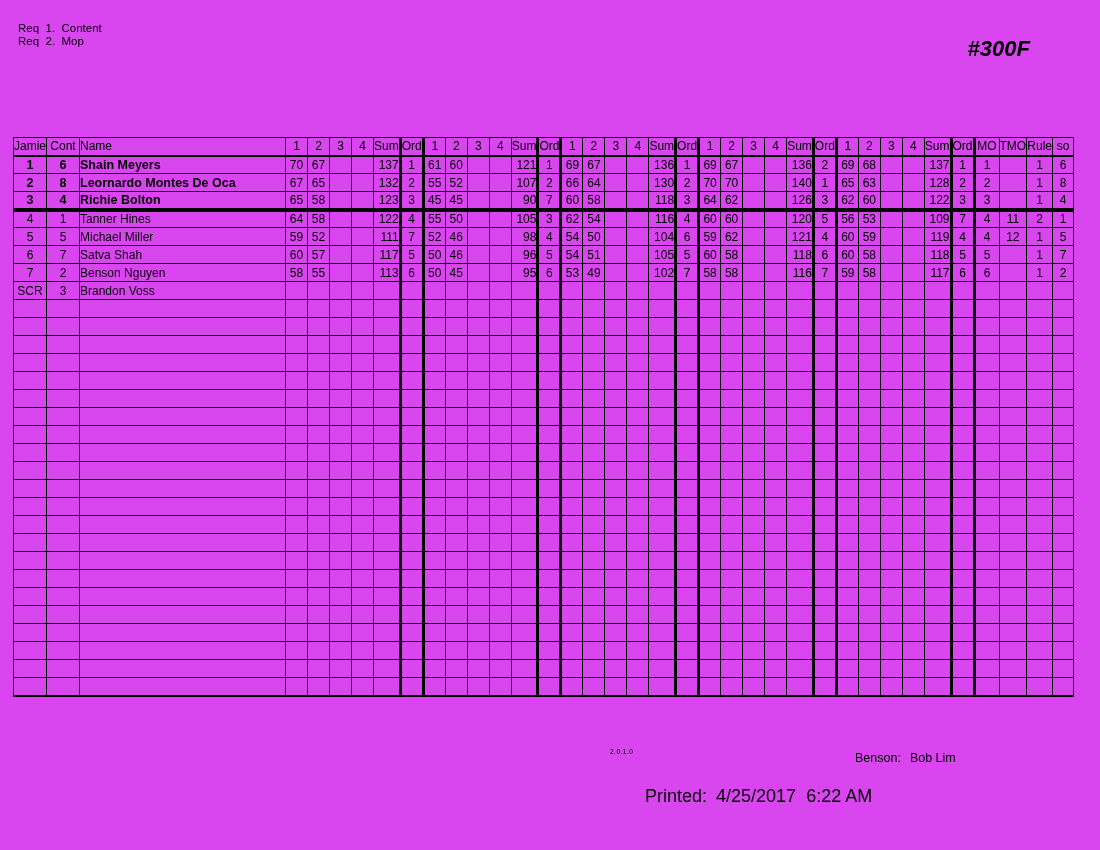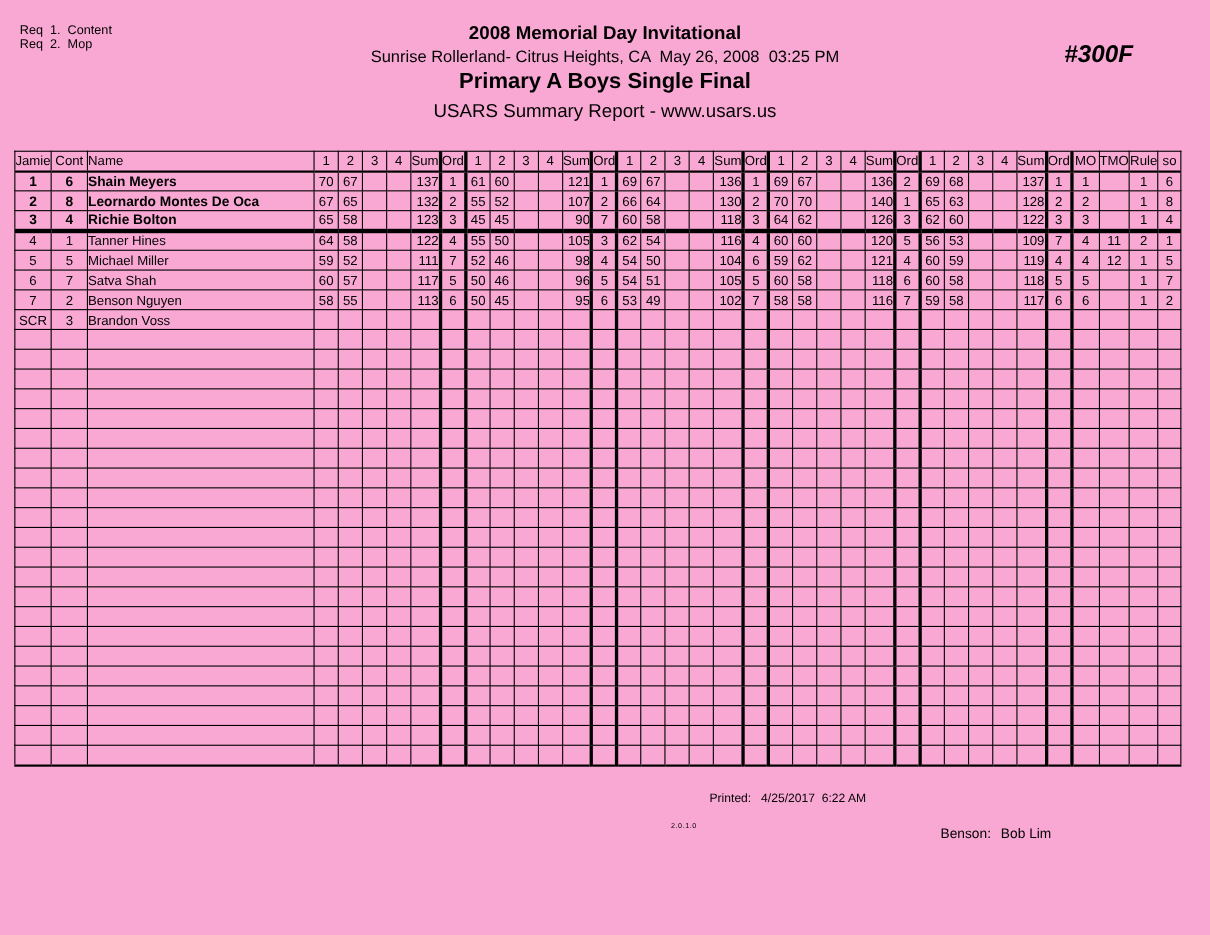--- a/index.html
+++ b/index.html
@@ -1,18 +1,18 @@
 <!DOCTYPE html>
 <html><head>
 <meta charset="utf-8">
 <style>
   * { margin:0; padding:0; box-sizing:border-box; }
   html,body { background:#fff; }
   .page {
-    position:relative; width:1100px; height:850px; background:#f9a8d4;
+    position:relative; width:1100px; height:850px; background:#d946ef;
     font-family:"Liberation Sans", sans-serif; color:#000;
   }
   
   .req { position:absolute; left:18px; top:22px; font-size:11.5px; line-height:13px; white-space:pre; }
   
   .titleblock { position:absolute; left:0; top:20px; width:1100px; text-align:center; }
   .title-main   { font-size:17px; font-weight:bold; white-space:pre; }
   .title-venue  { font-size:15px; margin-top:3px; white-space:pre; }
   .title-event  { font-size:20px; font-weight:bold; margin-top:3px; white-space:pre; }
   .title-report { font-size:17px; margin-top:5px; white-space:pre; }
@@ -36,39 +36,33 @@
   .ordcol { border-left:3px solid #000 !important; border-right:3px solid #000 !important; }
   td.ordcol { font-weight:bold; text-align:center; }
   th.ordcol { font-weight:normal; text-align:right; }
   td.name { text-align:left; padding-left:6px; }
   tr.bold-row td.place, tr.bold-row td.cont, tr.bold-row td.name { font-weight:bold; font-size:12.5px; }
   tr.sep td { border-bottom:4px solid #000; }
   tbody tr:last-child td { border-bottom:2px solid #000; }
 
   
   .version { position:absolute; left:610px; top:748px; font-size:6.5px; letter-spacing:0.5px; }
-  .footer-printed { position:absolute; left:645px; top:720px; font-size:11px; }
+  .footer-printed { position:absolute; left:645px; top:786px; font-size:18px; }
   .footer-printed .val { margin-left:9px; white-space:pre; }
   .footer-scorer { position:absolute; left:855px; top:751px; font-size:12.5px; }
   .footer-scorer .val { margin-left:9px; white-space:pre; }
 </style>
 </head>
 <body>
 
 <div class="page">
 
   <div class="req">Req  1.  Content
 Req  2.  Mop</div>
 
-  <div class="titleblock">
-    <div class="title-main">2008 Memorial Day Invitational</div>
-    <div class="title-venue">Sunrise Rollerland- Citrus Heights, CA  May 26, 2008  03:25 PM</div>
-    <div class="title-event">Primary A Boys Single Final</div>
-    <div class="title-report">USARS Summary Report - www.usars.us</div>
-  </div>
 
   <div class="event-number">#300F</div>
 
   <table class="results">
     <colgroup>
         <col style="width: 31px;">
         <col style="width: 33px;">
         <col style="width: 206px;">
         <col style="width: 22px;">
         <col style="width: 22px;">

